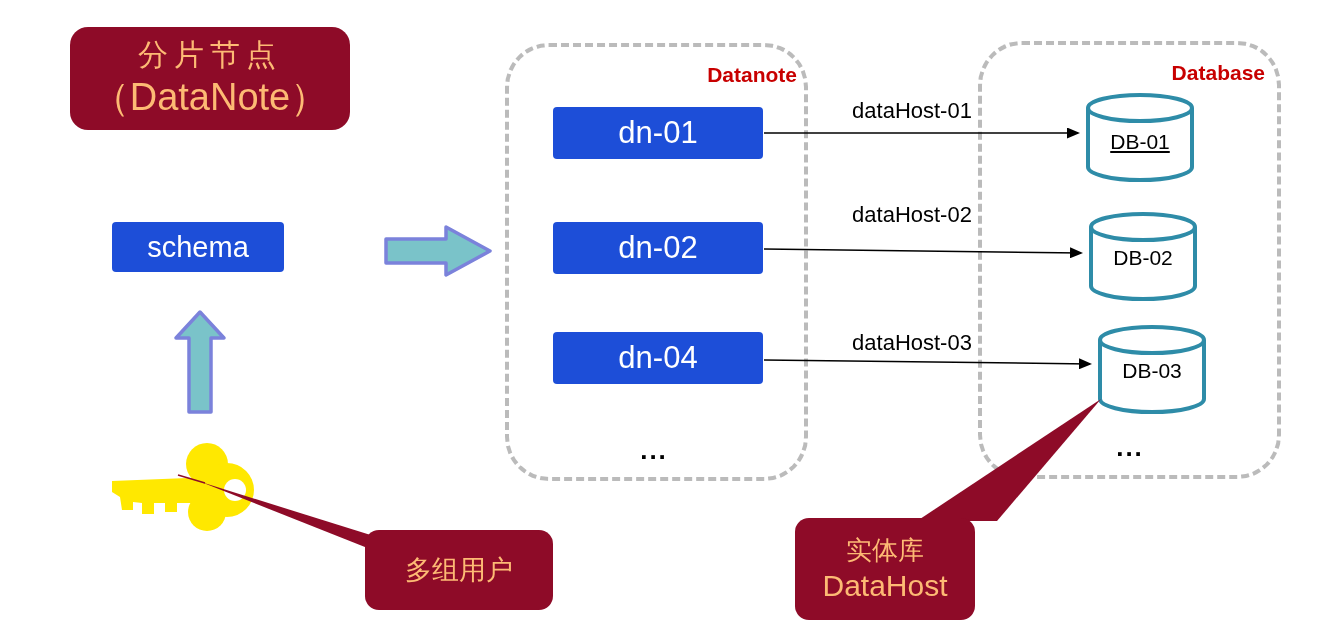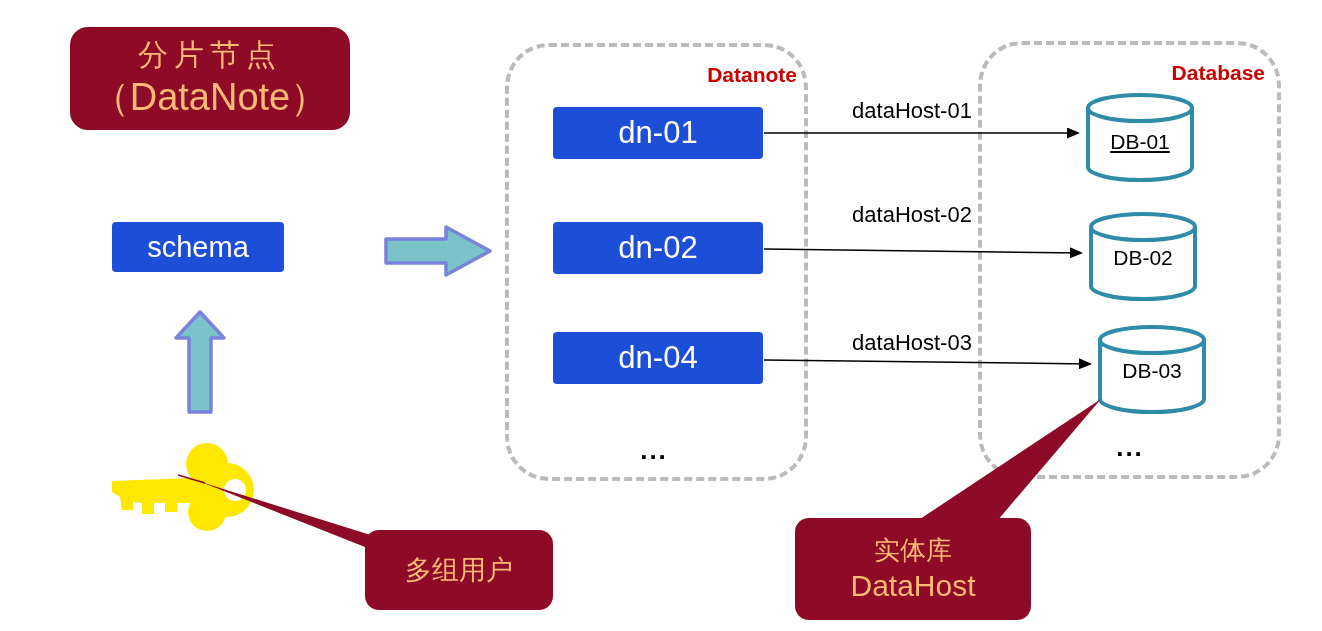--- a/index.html
+++ b/index.html
@@ -81,21 +81,21 @@
 
   .ellipsis{
     position:absolute;width:64px;height:28px;
     font-size:26px;font-weight:bold;color:#000000;text-align:center;z-index:3;
     letter-spacing:2px;line-height:20px;
   }
   .ellipsis-datanote{left:622px;top:440px;}
   .ellipsis-database{left:1098px;top:437px;}
 
   .users-callout{left:365px;top:530px;width:188px;height:80px;border-radius:14px;font-size:27px;}
-  .datahost-callout{left:795px;top:518px;width:236px;height:102px;border-radius:14px;}
+  .datahost-callout{left:795px;top:518px;width:180px;height:102px;border-radius:14px;}
   .datahost-line1{font-size:26px;line-height:1.3;}
   .datahost-line2{font-size:30px;line-height:1.2;font-family:Liberation Sans, sans-serif;}
 </style>
 </head>
 <body>
 
 <div class="stage">
 
   <div class="group-box" style="left:505px;top:43px;width:303px;height:438px;"></div>
   <div class="group-box" style="left:978px;top:41px;width:303px;height:438px;"></div>

